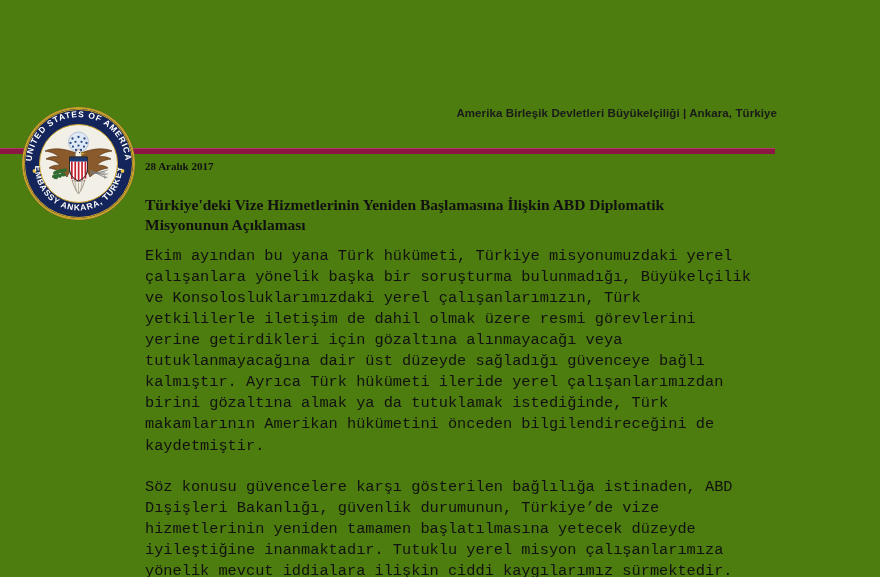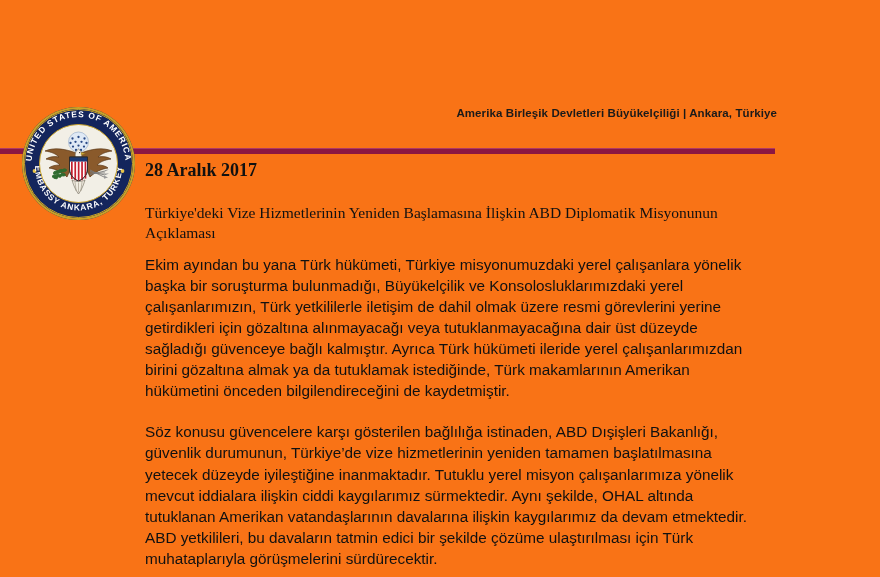--- a/index.html
+++ b/index.html
@@ -13,21 +13,21 @@
     position: relative;
     overflow: hidden;
     font-family: "Liberation Serif", serif;
     color: #1a1a1a;
   }
 
   
   .page {
     position: absolute;
     inset: 0;
-    background: #f97316;
+    background: #4d7c0f;
   }
 
   
   .masthead {
     position: absolute;
     left: 0;
     top: 107px;
     width: 880px;
     height: 120px;
   }
@@ -117,39 +117,39 @@
   
   .content {
     position: absolute;
     left: 145px;
     top: 160px;
     width: 620px;
   }
 
   .doc-date {
     font-family: "Liberation Serif", serif;
-    font-size: 18px;
+    font-size: 11px;
     font-weight: bold;
     color: #111111;
     margin: 0 0 22px 0;
     line-height: 1.15;
   }
 
   .doc-title {
     font-family: "Liberation Serif", serif;
     font-size: 15.5px;
-    font-weight: normal;
+    font-weight: bold;
     color: #111111;
     margin: 0 0 10px 0;
     line-height: 1.32;
     max-width: 600px;
   }
 
   .para {
-    font-family: Liberation Sans, sans-serif;
+    font-family: Liberation Mono, monospace;
     font-size: 15.3px;
     line-height: 1.38;
     color: #111111;
     margin: 0 0 20px 0;
     max-width: 612px;
     text-align: left;
   }
   .para:last-child { margin-bottom: 0; margin-top: 13px; }
 </style>
 </head>

